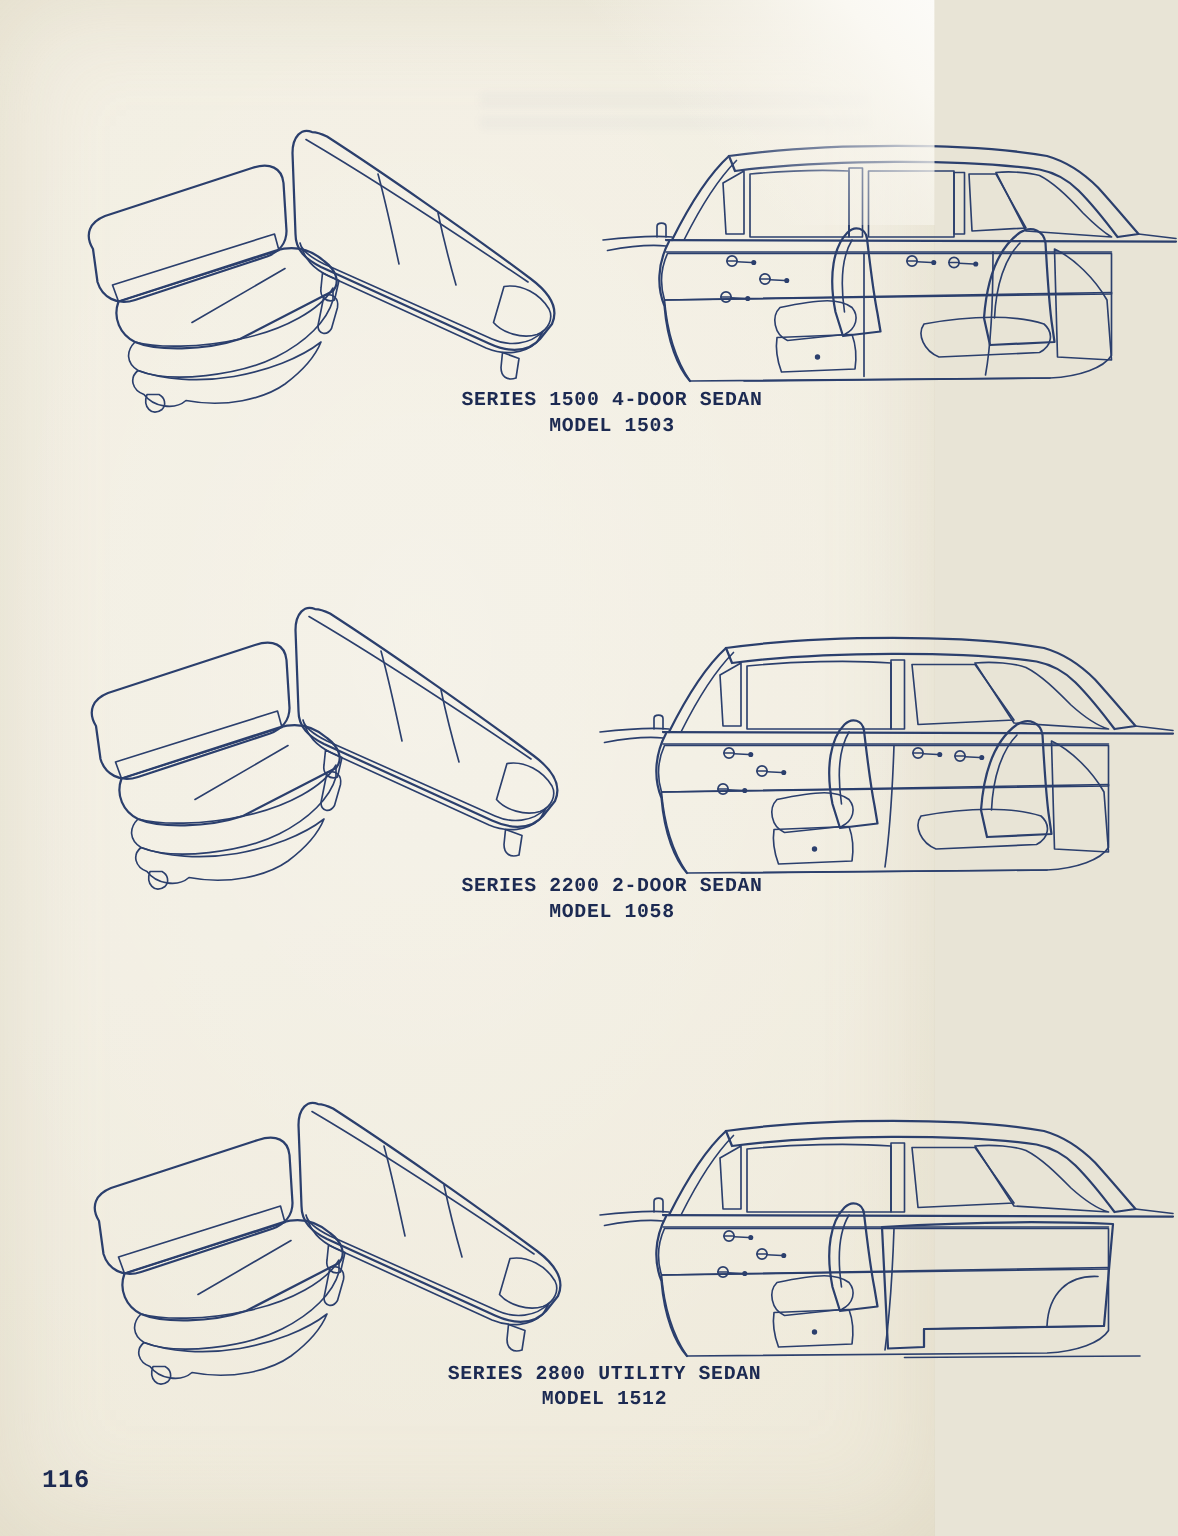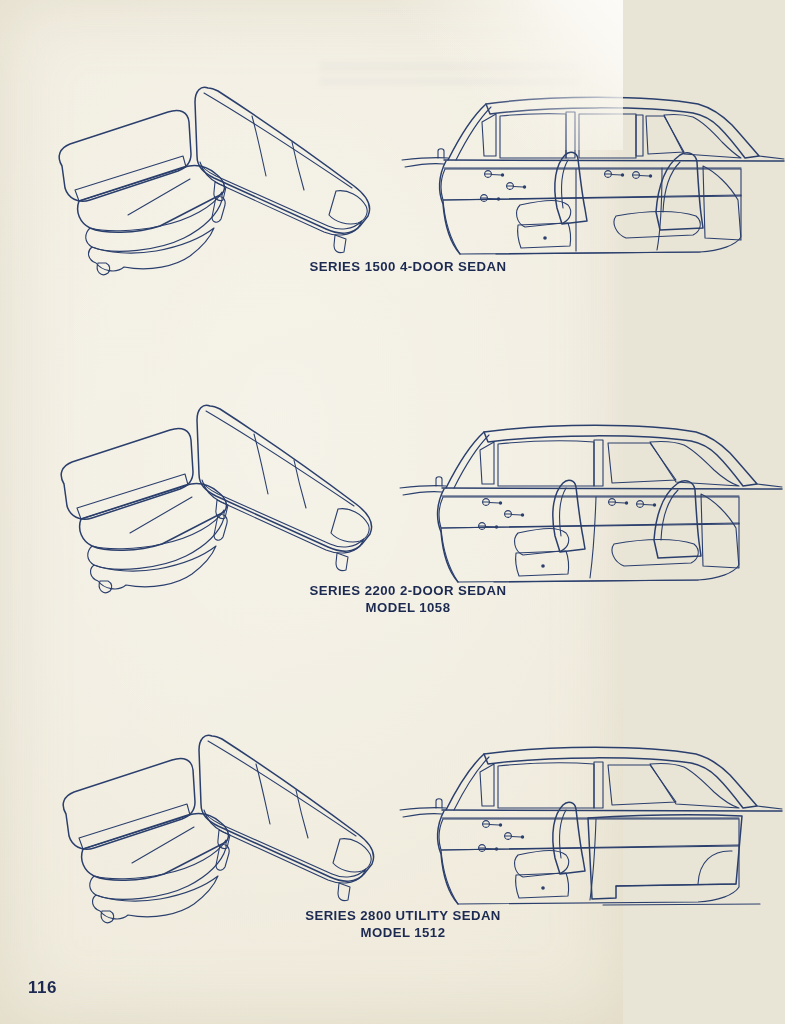--- a/index.html
+++ b/index.html
@@ -8,20 +8,21 @@
     font-family:"Liberation Sans", sans-serif;
     background:#e8e4d6;
     overflow:hidden;
   }
   .page{
     position:relative;width:623px;height:1024px;
     background:
       radial-gradient(120% 110% at 45% 42%, rgba(255,255,255,0.28), rgba(0,0,0,0) 62%),
       linear-gradient(160deg,#f2eee1 0%,#f1ede0 55%,#eee9d9 100%);
     box-shadow:inset 0 0 70px rgba(185,175,145,0.28);
+    font-family:Liberation Mono, monospace;
   }
   .curl{
     position:absolute;top:0;right:0;width:250px;height:150px;
     background:linear-gradient(228deg,#fcfbf8 0%,#faf8f2 16%,rgba(250,248,242,0.55) 34%,rgba(250,248,242,0) 62%);
     pointer-events:none;
   }
   .ghost{
     position:absolute;left:320px;top:60px;width:260px;height:26px;
     background:repeating-linear-gradient(0deg,rgba(130,140,165,0.10) 0 9px,rgba(0,0,0,0) 9px 15px);
     filter:blur(2.5px);opacity:.5;pointer-events:none;
@@ -191,20 +192,21 @@
 
   <section class="row">
     <svg class="seats-svg" style="left:38px;top:78px" width="350" height="205" viewBox="0 0 350 205">
         <use href="#sym-seats"></use>
       </svg>
     <svg class="car-svg" style="left:400px;top:88px" width="385" height="185" viewBox="0 0 385 185">
         <use href="#sym-car-4door"></use>
       </svg>
     <div class="caption" style="left:243px;top:259px">
       <div>SERIES 1500 4-DOOR SEDAN</div>
+      <div>MODEL 1503</div>
     </div>
   </section>
 
   <section class="row">
     <svg class="seats-svg" style="left:40px;top:396px" width="350" height="205" viewBox="0 0 350 205">
         <use href="#sym-seats"></use>
       </svg>
     <svg class="car-svg" style="left:398px;top:416px" width="385" height="185" viewBox="0 0 385 185">
         <use href="#sym-car-2door"></use>
       </svg>

